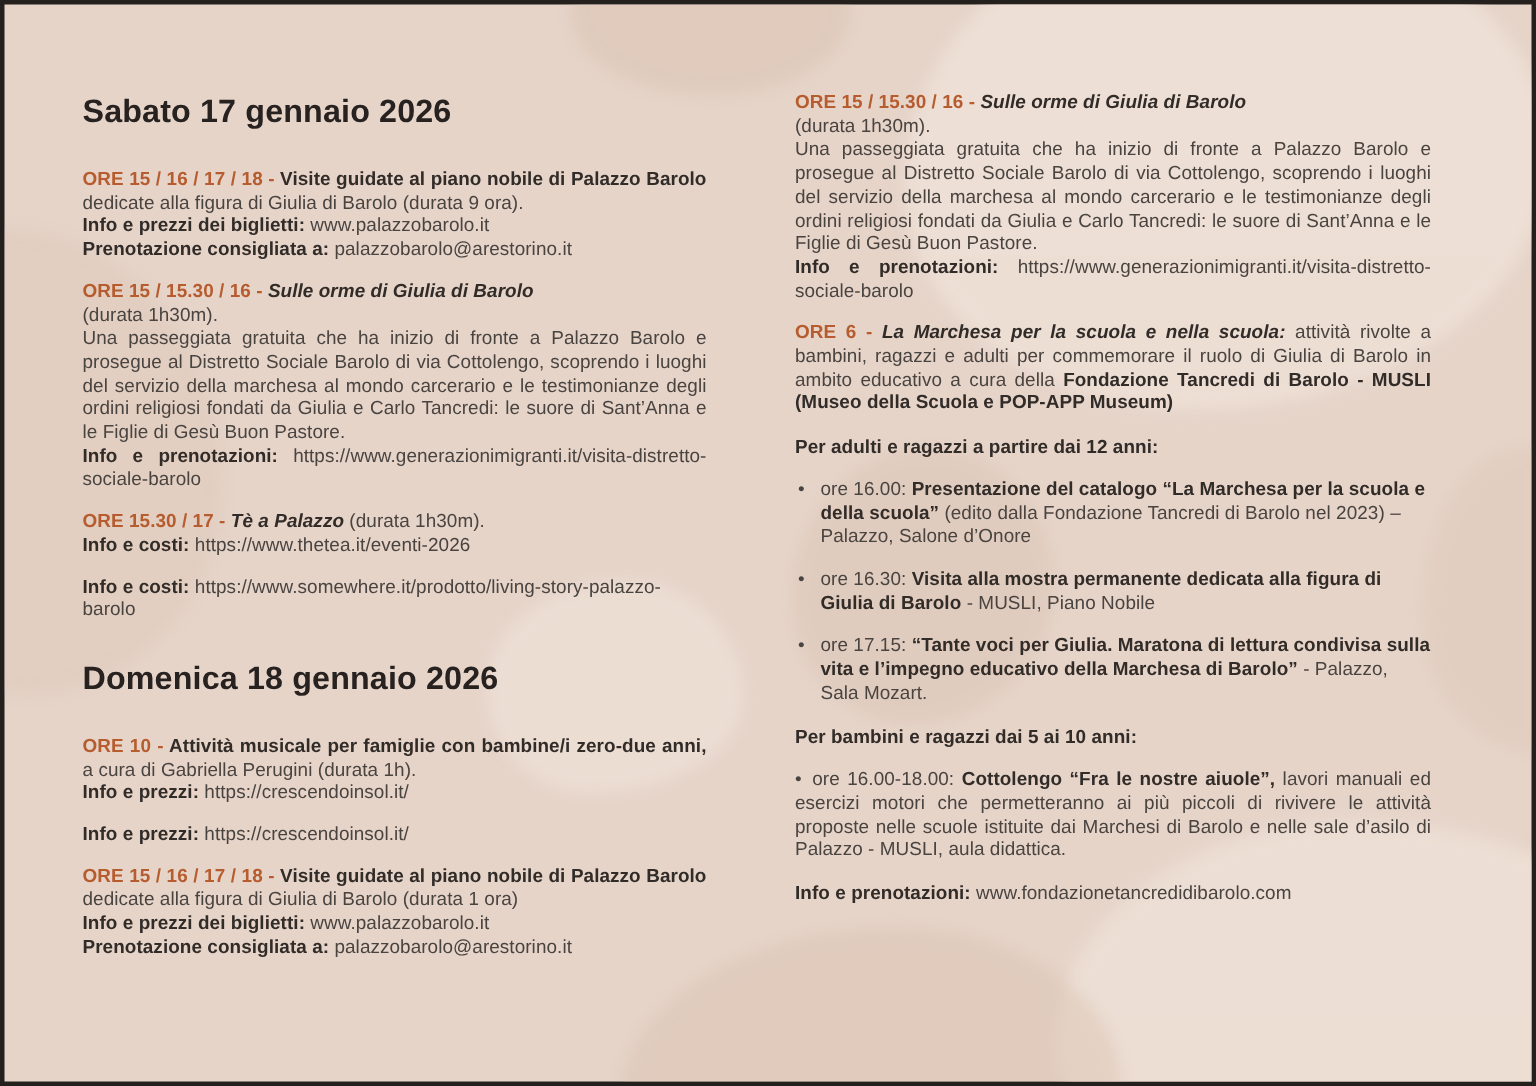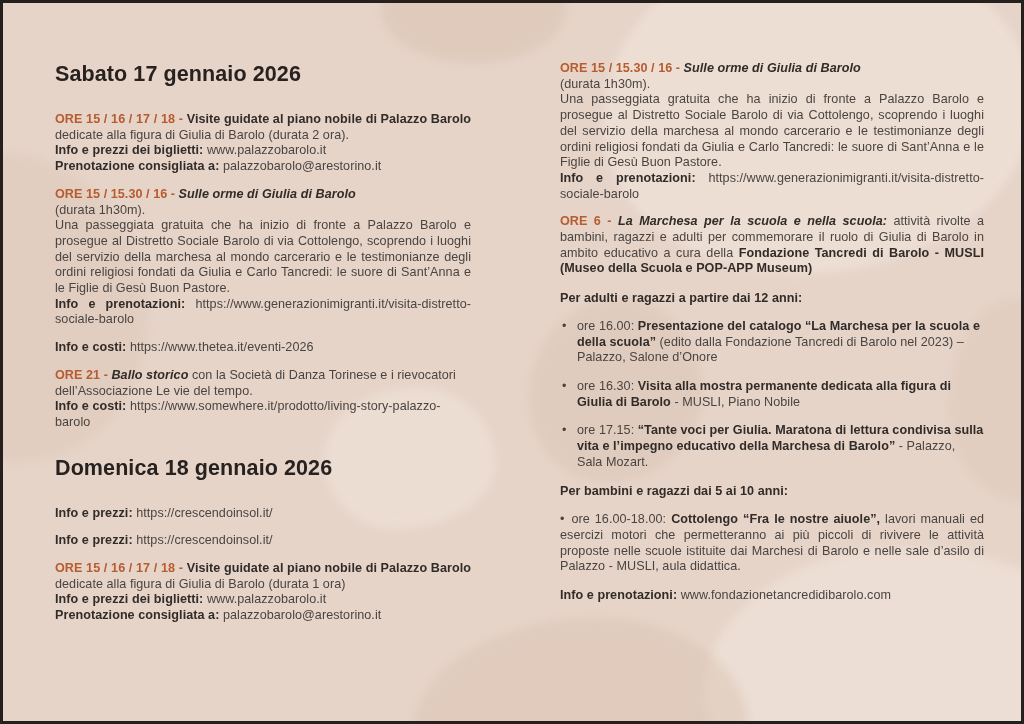--- a/index.html
+++ b/index.html
@@ -15,21 +15,21 @@
   }
   .blob{position:absolute;filter:blur(5px);z-index:0;}
   .b1{left:600px;top:-60px;width:430px;height:330px;border-radius:48% 52% 55% 45%/55% 48% 52% 45%;background:var(--light);opacity:.9}
   .b2{left:700px;top:545px;width:400px;height:250px;border-radius:50% 50% 45% 55%/60% 45% 55% 40%;background:var(--light);opacity:.85}
   .b3{left:322px;top:385px;width:170px;height:140px;border-radius:55% 45% 60% 40%/50% 55% 45% 50%;background:var(--light);opacity:.8}
   .b4{left:378px;top:-48px;width:185px;height:108px;border-radius:50%;background:var(--dark);opacity:.5}
   .b5{left:-95px;top:150px;width:240px;height:310px;border-radius:40% 60% 55% 45%/45% 55% 45% 55%;background:var(--dark);opacity:.3}
   .b6{left:525px;top:295px;width:175px;height:185px;border-radius:52% 48% 55% 45%/55% 50% 50% 45%;background:var(--dark);opacity:.4}
   .b7{left:410px;top:615px;width:335px;height:195px;border-radius:55% 45% 50% 50%/60% 55% 45% 40%;background:var(--dark);opacity:.45}
   .b8{left:945px;top:295px;width:135px;height:205px;border-radius:50% 50% 40% 60%/55% 45% 55% 45%;background:var(--dark);opacity:.3}
-  .content{position:relative;z-index:1;display:flex;gap:89px;padding:58px 0 0 52px;}
+  .content{position:relative;z-index:1;display:flex;gap:59px;padding:58px 0 0 52px;}
   .col-left{width:416px;}
   .col-right{width:424px;}
   .day-heading{
     font-size:21.5px;line-height:26px;font-weight:700;color:var(--heading);
     letter-spacing:.1px;margin:24px 0 25px;
   }
   .col > :first-child{margin-top:0;}
   .event{margin-bottom:12px;}
   .para{margin:0;}
   .para.just{text-align:justify;}
@@ -53,39 +53,40 @@
   <div class="blob b3"></div>
   <div class="blob b4"></div>
   <div class="blob b5"></div>
   <div class="blob b6"></div>
   <div class="blob b7"></div>
   <div class="blob b8"></div>
   <div class="content">
     <div class="col col-left" id="col-left">
         <h2 class="day-heading">Sabato 17 gennaio 2026</h2>
         <div class="event">
-          <div class="para just"><span class="seg-label">ORE 15 / 16 / 17 / 18 - </span><span class="seg-b">Visite guidate al piano nobile di Palazzo Barolo</span><span> dedicate alla figura di Giulia di Barolo (durata 2 ora).</span></div>
+          <div class="para just"><span class="seg-label">ORE 15 / 16 / 17 / 18 - </span><span class="seg-b">Visite guidate al piano nobile di Palazzo Barolo</span><span> dedicate alla figura di Giulia di Barolo (durata 9 ora).</span></div>
           <div class="para"><span class="seg-b">Info e prezzi dei biglietti: </span><span>www.palazzobarolo.it</span></div>
           <div class="para"><span class="seg-b">Prenotazione consigliata a: </span><span>palazzobarolo@arestorino.it</span></div>
         </div>
         <div class="event">
           <div class="para"><span class="seg-label">ORE 15 / 15.30 / 16 - </span><span class="seg-bi">Sulle orme di Giulia di Barolo</span></div>
           <div class="para"><span>(durata 1h30m).</span></div>
           <div class="para just"><span>Una passeggiata gratuita che ha inizio di fronte a Palazzo Barolo e prosegue al Distretto Sociale Barolo di via Cottolengo, scoprendo i luoghi del servizio della marchesa al mondo carcerario e le testimonianze degli ordini religiosi fondati da Giulia e Carlo Tancredi: le suore di Sant’Anna e le Figlie di Gesù Buon Pastore.</span></div>
           <div class="para just"><span class="seg-b">Info e prenotazioni: </span><span>https://www.generazionimigranti.it/visita-distretto-sociale-barolo</span></div>
         </div>
         <div class="event">
+          <div class="para"><span class="seg-label">ORE 15.30 / 17 - </span><span class="seg-bi">Tè a Palazzo</span><span> (durata 1h30m).</span></div>
           <div class="para"><span class="seg-b">Info e costi: </span><span>https://www.thetea.it/eventi-2026</span></div>
         </div>
         <div class="event">
-          <div class="para"><span class="seg-label">ORE 21 - </span><span class="seg-bi">Ballo storico</span><span> con la Società di Danza Torinese e i rievocatori dell’Associazione Le vie del tempo.</span></div>
           <div class="para"><span class="seg-b">Info e costi: </span><span>https://www.somewhere.it/prodotto/living-story-palazzo-barolo</span></div>
         </div>
         <h2 class="day-heading">Domenica 18 gennaio 2026</h2>
         <div class="event">
+          <div class="para just"><span class="seg-label">ORE 10 - </span><span class="seg-b">Attività musicale per famiglie con bambine/i zero-due anni,</span><span> a cura di Gabriella Perugini (durata 1h).</span></div>
           <div class="para"><span class="seg-b">Info e prezzi: </span><span>https://crescendoinsol.it/</span></div>
         </div>
         <div class="event">
           <div class="para"><span class="seg-b">Info e prezzi: </span><span>https://crescendoinsol.it/</span></div>
         </div>
         <div class="event">
           <div class="para just"><span class="seg-label">ORE 15 / 16 / 17 / 18 - </span><span class="seg-b">Visite guidate al piano nobile di Palazzo Barolo</span><span> dedicate alla figura di Giulia di Barolo (durata 1 ora)</span></div>
           <div class="para"><span class="seg-b">Info e prezzi dei biglietti: </span><span>www.palazzobarolo.it</span></div>
           <div class="para"><span class="seg-b">Prenotazione consigliata a: </span><span>palazzobarolo@arestorino.it</span></div>
         </div>

